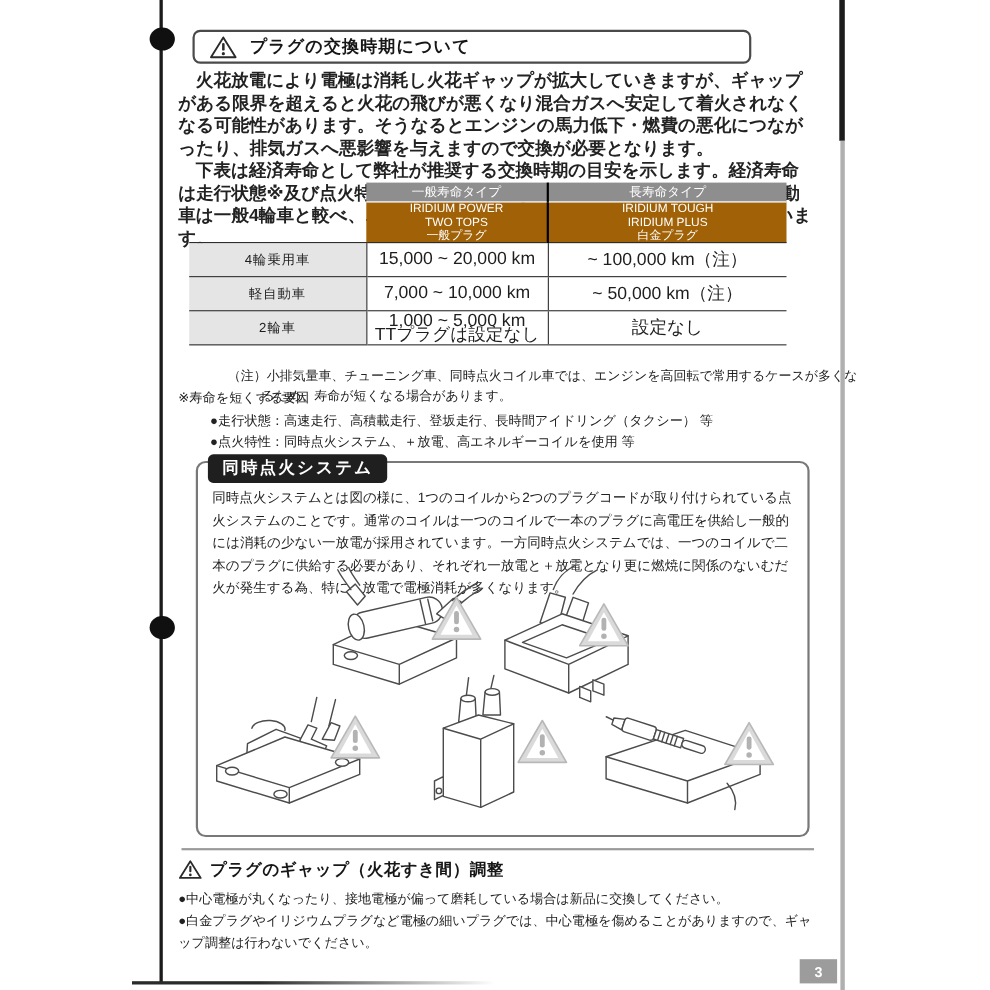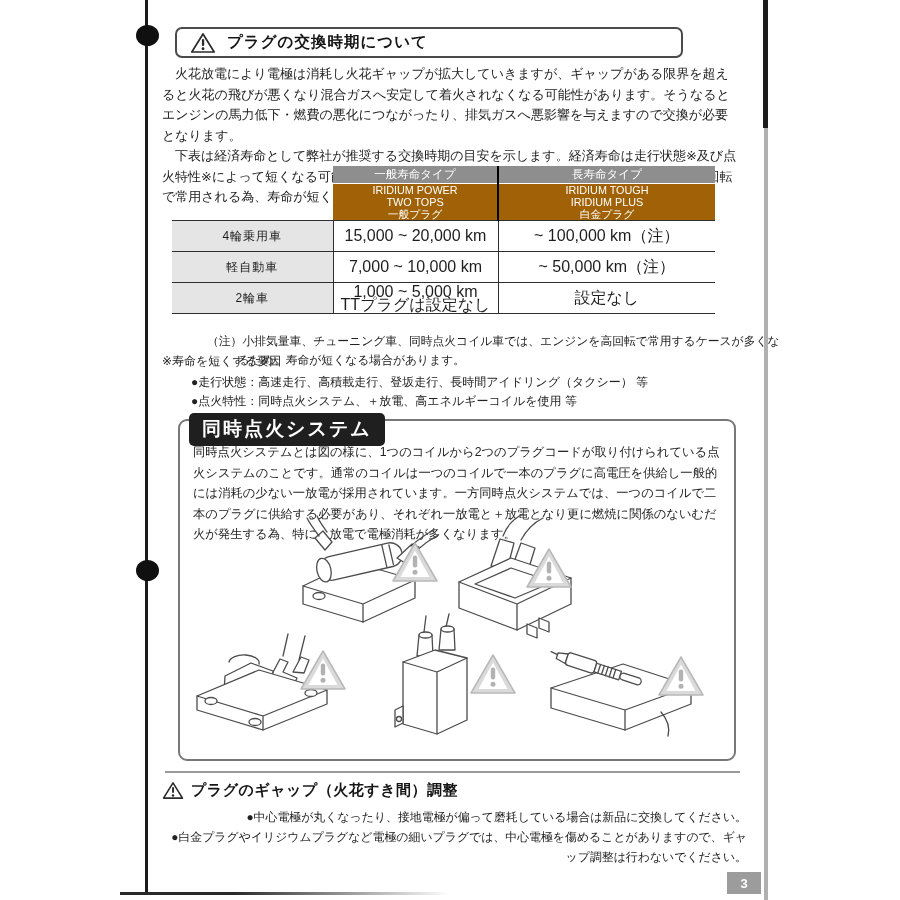--- a/index.html
+++ b/index.html
@@ -19,21 +19,21 @@
   .bottom-line{position:absolute;left:120px;top:892px;width:330px;height:3px;
     background:linear-gradient(to right,#2a2a2a 0%,#2a2a2a 35%,rgba(42,42,42,0) 100%);}
   
   .title-box{
     position:absolute;left:175px;top:27px;width:508px;height:31px;
     border:2px solid #4a4a4a;border-radius:7px;background:#fff;
     display:flex;align-items:center;gap:11px;padding-left:13px;box-sizing:border-box;
   }
   .title-box .ttl{font-size:15.5px;font-weight:bold;letter-spacing:1px;color:#161616;}
   
-  .intro{position:absolute;left:162px;top:64px;width:578px;font-size:13px;line-height:20.5px;color:#222;}
+  .intro{position:absolute;left:162px;top:64px;width:578px;font-size:16px;line-height:20.5px;color:#222;font-weight:bold;}
   .intro p{margin:0;text-indent:1em;}
   
   .spec-table{position:absolute;left:172px;top:166px;border-collapse:collapse;table-layout:fixed;}
   .spec-table col.c1{width:161px;} .spec-table col.c2{width:165px;} .spec-table col.c3{width:217px;}
   .spec-table th,.spec-table td{font-weight:normal;text-align:center;vertical-align:middle;padding:0 2px;}
   .spec-table tr.h1 th{background:#8e8e8e;color:#fff;font-size:11.5px;height:17px;border-bottom:1px solid #fff;}
   .spec-table tr.h2 th{background:#a16207;color:#fff;font-size:10.8px;line-height:12px;height:36px;white-space:pre-line;border-bottom:1.5px solid #2e2e2e;}
   .spec-table tr.h1 th + th, .spec-table tr.h2 th + th{border-left:2px solid #000000;}
   .spec-table td.corner{background:transparent;border:none;}
   .spec-table tr.h2 td.corner{border-bottom:1.5px solid #2e2e2e;}
@@ -47,33 +47,33 @@
   .factors{position:absolute;left:162px;top:352px;width:580px;font-size:12px;line-height:19.5px;color:#222;}
   .factors .f-title{margin:0 0 1px 0;}
   .factors .f-item{margin:0 0 0 29px;}
   
   .sys-box{
     position:absolute;left:178px;top:419px;width:558px;height:342px;box-sizing:border-box;
     border:2px solid #787878;border-radius:9px;background:#fff;
   }
   .sys-label{
     position:absolute;left:9px;top:-8px;background:#1f1f1f;color:#fff;
-    font-size:19px;font-weight:bold;letter-spacing:2px;
+    font-size:15px;font-weight:bold;letter-spacing:2px;
     padding:3px 13px 4px;border-radius:5px;
   }
   .sys-para{margin:21px 13px 0 13px;font-size:12.3px;line-height:20.5px;color:#222;}
   .sys-diagrams{position:absolute;left:1px;bottom:3px;}
   .ln{stroke:#4c4c4c;stroke-width:1.3;fill:none;stroke-linejoin:round;stroke-linecap:round;}
   .lnf{stroke:#4c4c4c;stroke-width:1.3;fill:#ffffff;stroke-linejoin:round;stroke-linecap:round;}
   
   .divider{position:absolute;left:165px;top:771px;width:575px;height:2px;background:#9a9a9a;}
   .gap-heading{position:absolute;left:162px;top:781px;display:flex;align-items:center;gap:7px;}
   .gap-heading .ttl{font-size:15px;font-weight:bold;color:#161616;letter-spacing:0.5px;}
   .gap-bullets{position:absolute;left:162px;top:807px;width:585px;font-size:11.9px;line-height:20px;color:#222;}
-  .gap-bullets div{margin:0;text-align:right;}
+  .gap-bullets div{margin:0;}
   
   .page-num{
     position:absolute;left:727px;top:872px;width:34px;height:22px;background:#9c9c9c;
     color:#fff;font-size:13px;font-weight:bold;display:flex;align-items:center;justify-content:center;
   }
 </style>
 </head>
 <body>
 
 <div class="left-line"></div>

